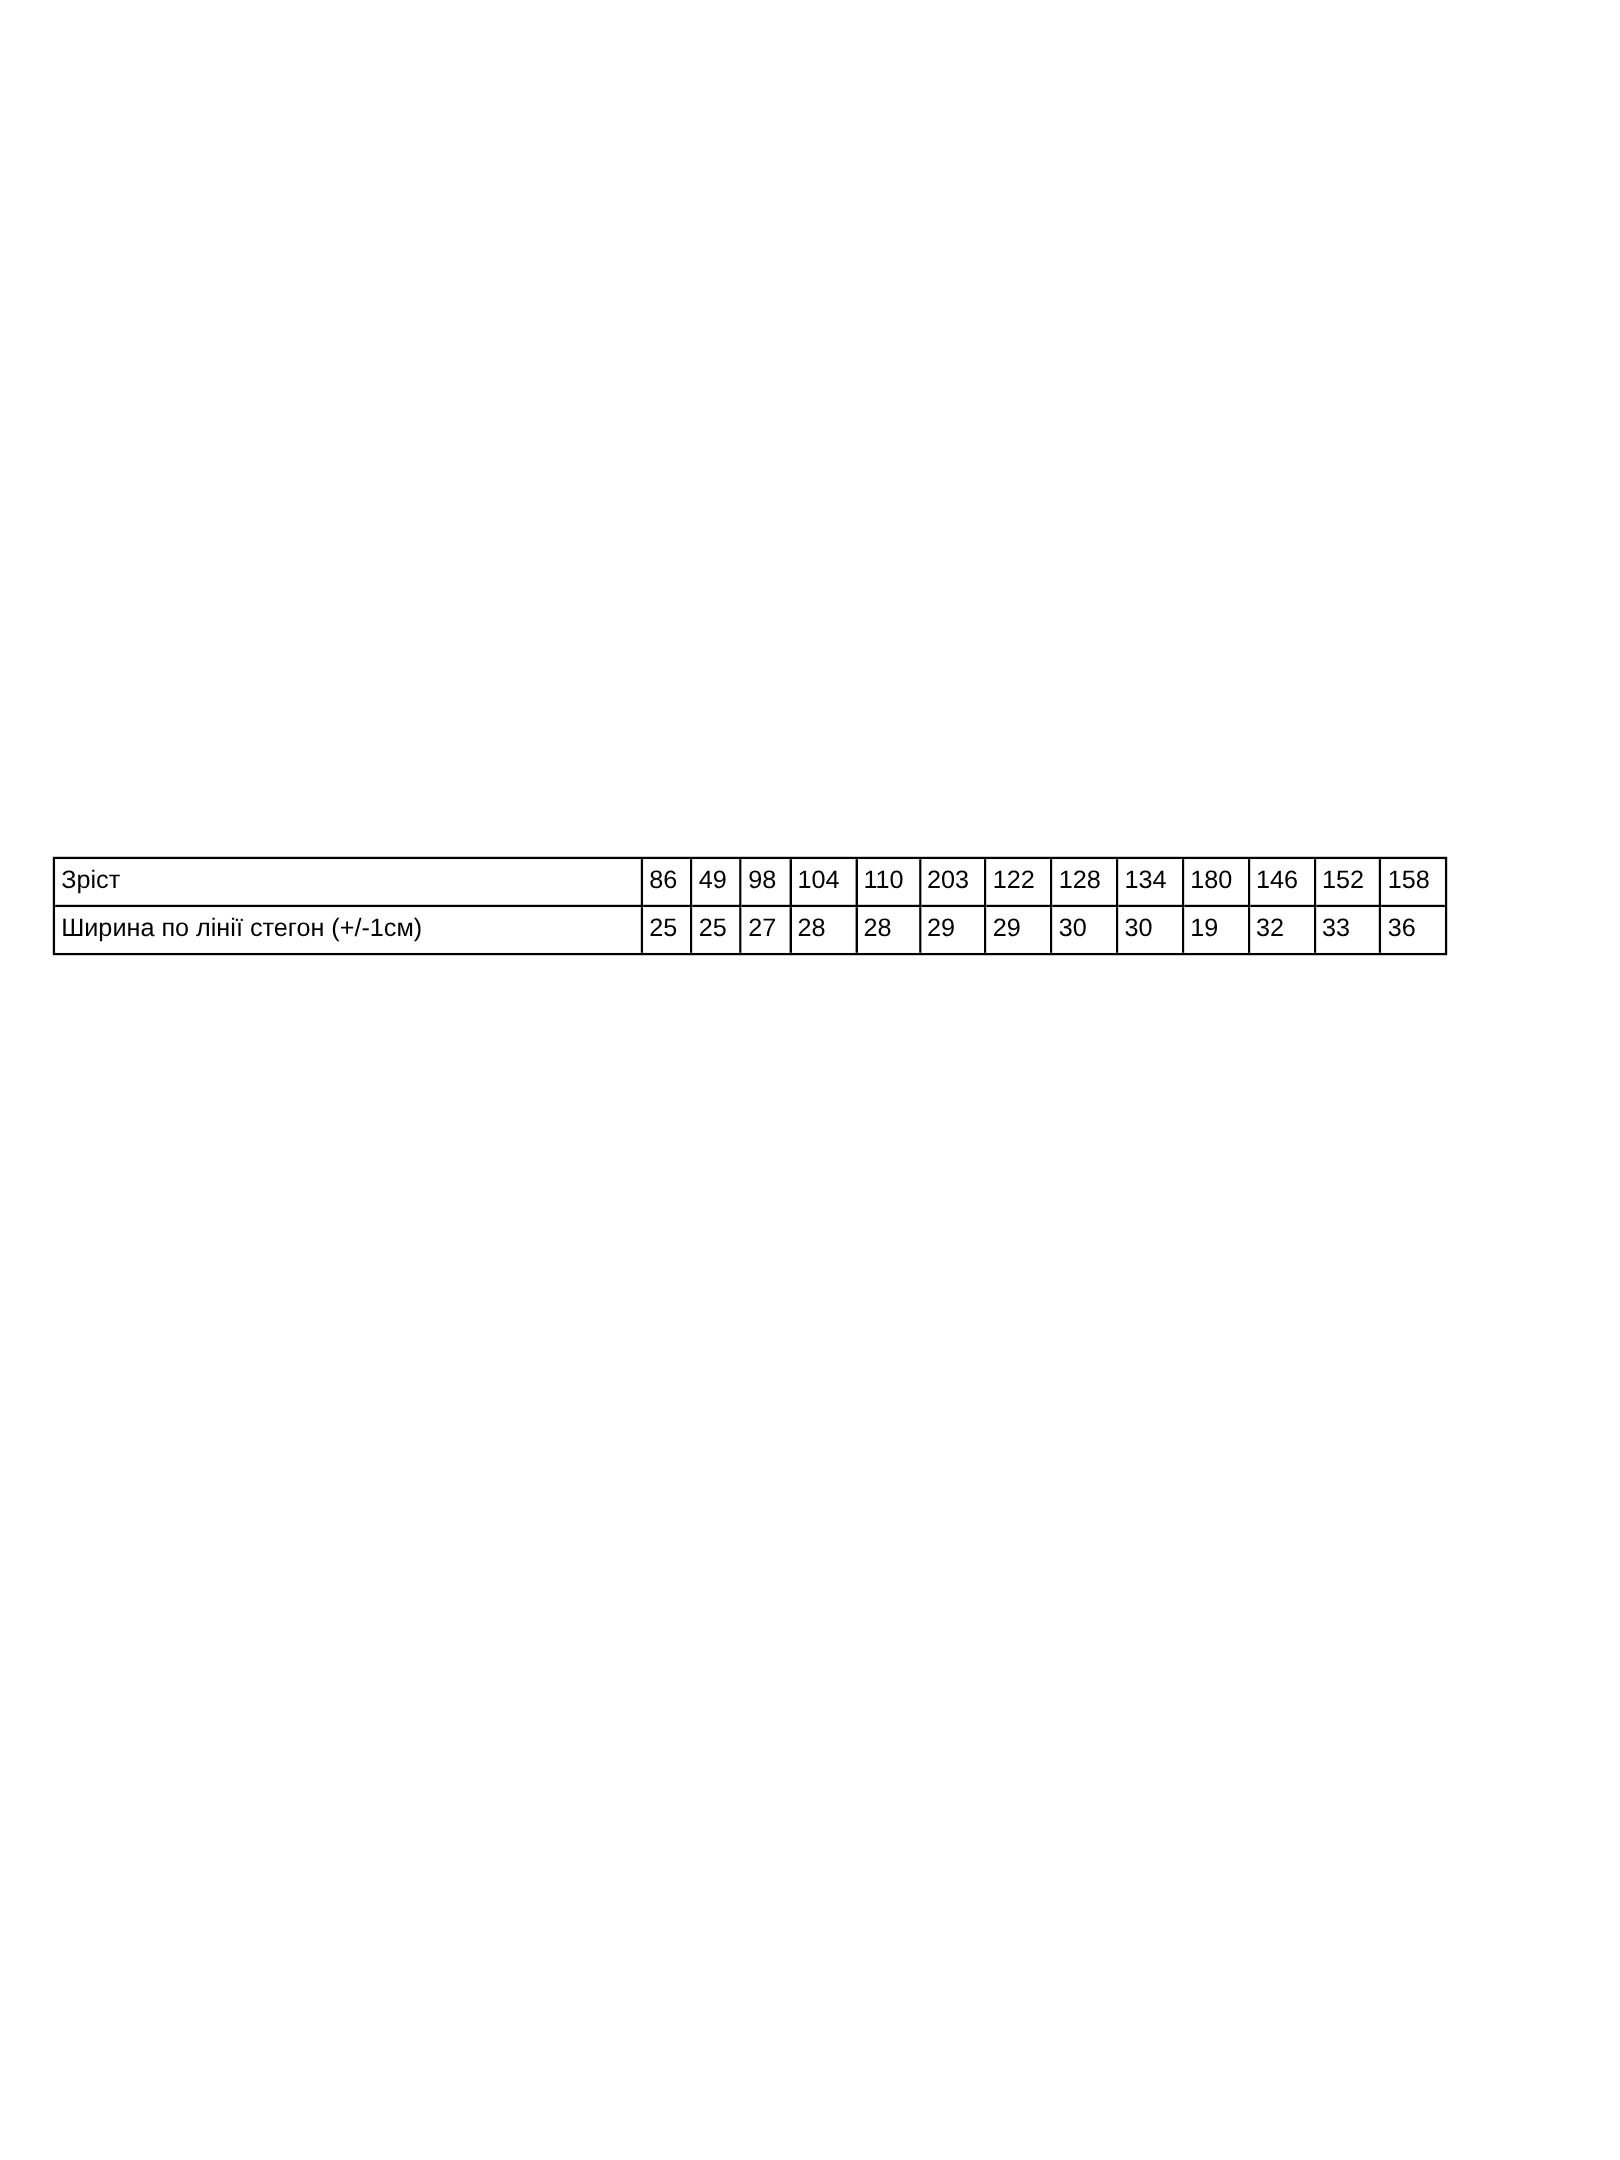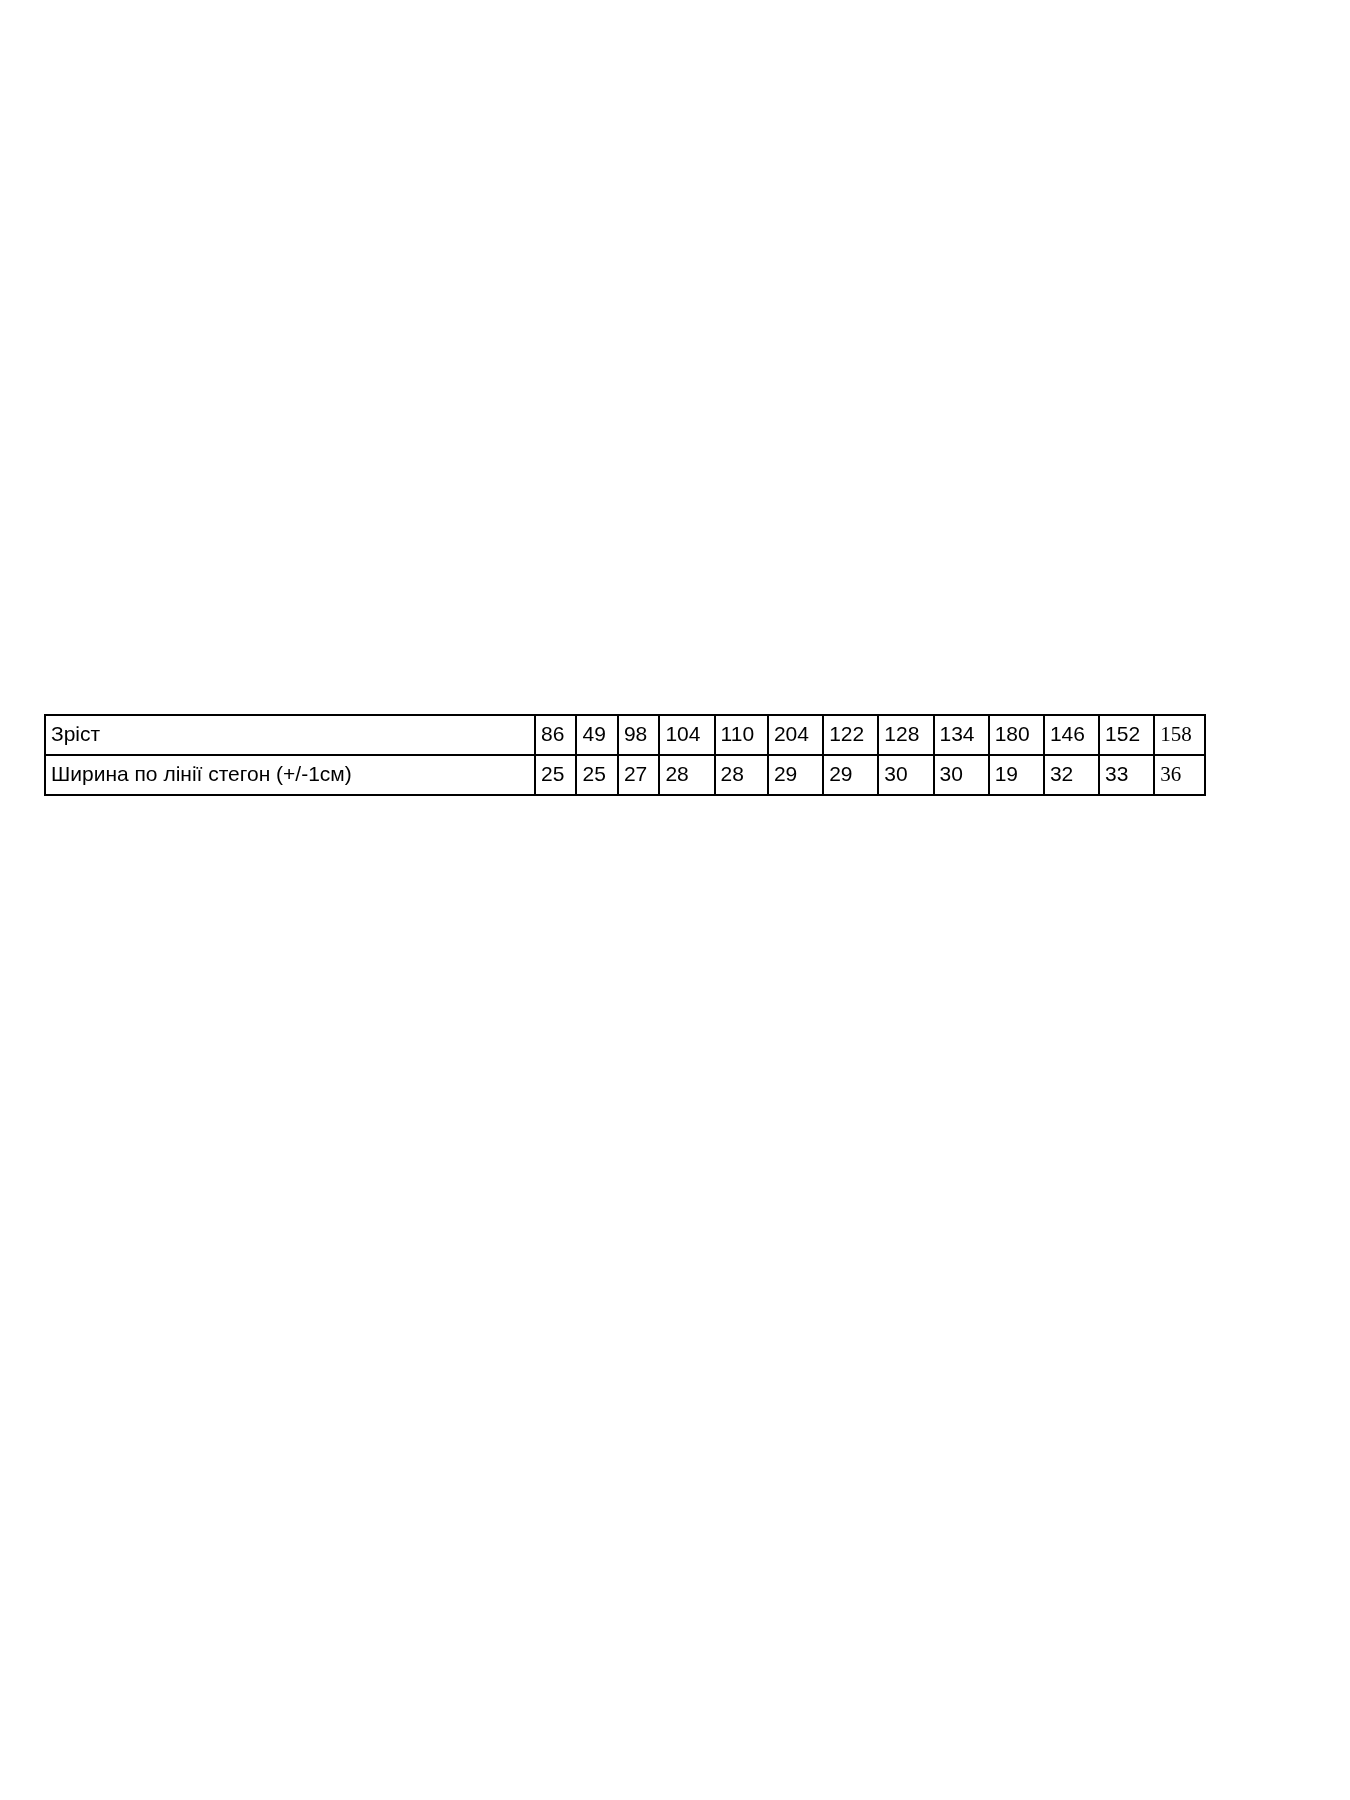--- a/index.html
+++ b/index.html
@@ -42,21 +42,20 @@
     height: 32px;
     background: #ffffff;
   }
 
   table.size-table tr:last-child td {
     border-bottom: none;
   }
 
   table.size-table td:last-child {
     border-right: none;
-    font-family: Liberation Serif, serif;
   }
 
   td.row-label {
     text-align: left;
     width: 478px;
     padding-left: 6px;
   }
 
   td.val {
     text-align: left;
@@ -71,21 +70,21 @@
 <div class="size-table-wrap">
   <table class="size-table">
     <tbody>
       <tr>
         <td class="row-label">Зріст</td>
         <td class="val">86</td>
         <td class="val">49</td>
         <td class="val">98</td>
         <td class="val">104</td>
         <td class="val">110</td>
-        <td class="val">204</td>
+        <td class="val">203</td>
         <td class="val">122</td>
         <td class="val">128</td>
         <td class="val">134</td>
         <td class="val">180</td>
         <td class="val">146</td>
         <td class="val">152</td>
         <td class="val">158</td>
       </tr>
       <tr>
         <td class="row-label">Ширина по лінії стегон (+/-1см)</td>

